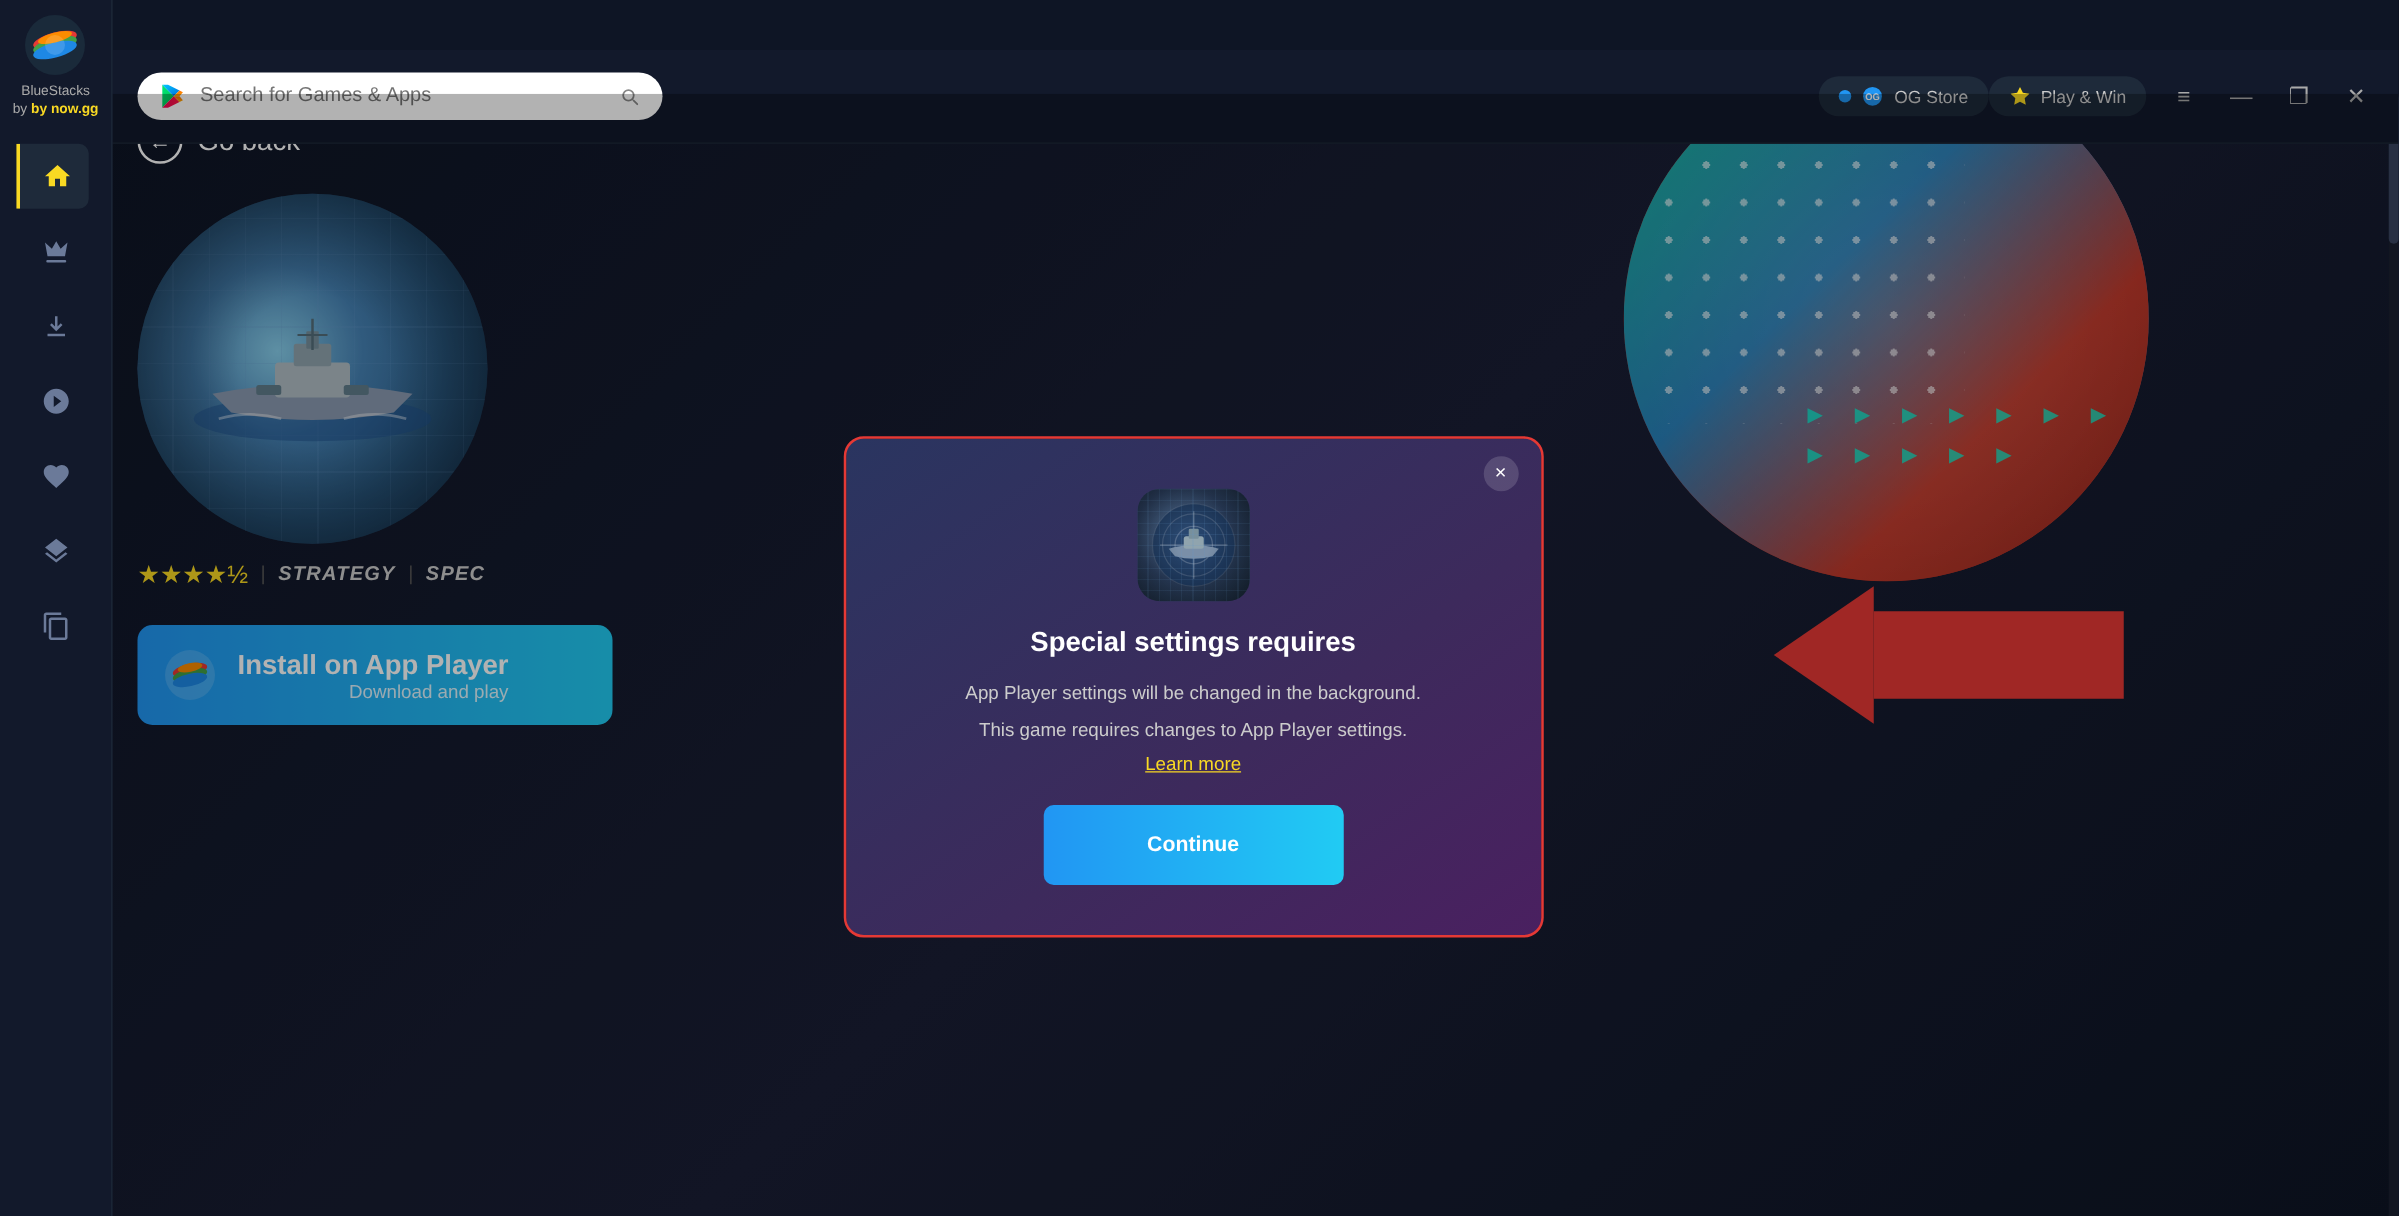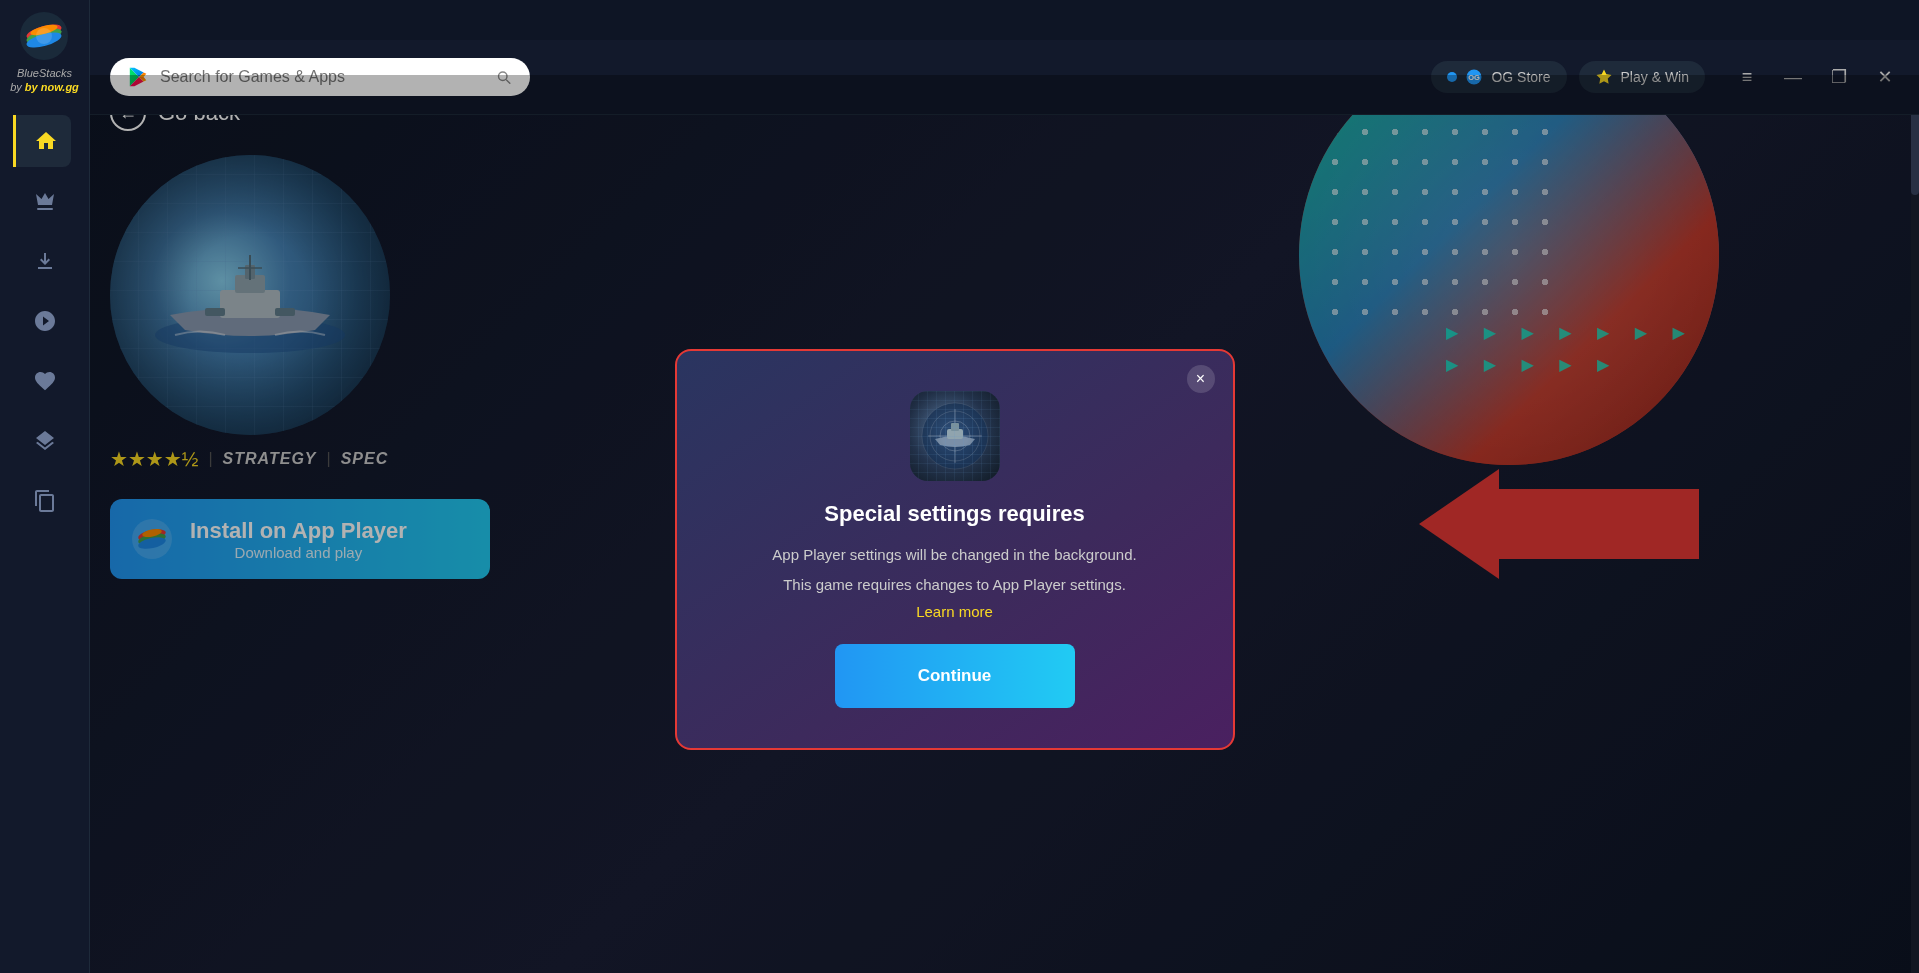--- a/index.html
+++ b/index.html
@@ -18,21 +18,20 @@
       left: 0; top: 0;
       width: 90px;
       height: 100%;
       background: #12192b;
       display: flex;
       flex-direction: column;
       align-items: center;
       padding-top: 10px;
       z-index: 10;
       border-right: 1px solid #1e2a3a;
-      font-style: italic;
     }
     .logo-area {
       display: flex;
       flex-direction: column;
       align-items: center;
       margin-bottom: 20px;
     }
     .logo-icon {
       width: 52px;
       height: 52px;
@@ -111,21 +110,21 @@
     }
     .play-icon-google {
       width: 22px;
       height: 22px;
       flex-shrink: 0;
     }
     .topbar-right {
       margin-left: auto;
       display: flex;
       align-items: center;
-      gap: 12px;
+      gap: 0;
     }
     .topbar-btn {
       display: flex;
       align-items: center;
       gap: 8px;
       background: #1e2a3a;
       border-radius: 20px;
       padding: 7px 16px;
       cursor: pointer;
       color: #ccc;
@@ -321,21 +320,21 @@
       padding: 0 20px;
       gap: 16px;
       cursor: pointer;
       border: none;
     }
     .install-icon {
       width: 44px;
       height: 44px;
       flex-shrink: 0;
     }
-    .install-text { text-align: center; }
+    .install-text { text-align: right; }
     .install-text-main {
       color: #fff;
       font-size: 22px;
       font-weight: 700;
       display: block;
     }
     .install-text-sub {
       color: rgba(255,255,255,0.85);
       font-size: 15px;
       display: block;
@@ -402,20 +401,21 @@
     }
     .modal-desc {
       color: #ccc;
       font-size: 15px;
       line-height: 1.6;
       margin-bottom: 6px;
     }
     .modal-learn-more {
       color: #f9d923;
       font-size: 15px;
+      text-decoration: underline;
       cursor: pointer;
       margin-bottom: 24px;
       display: block;
     }
     .modal-continue-btn {
       width: 240px;
       height: 64px;
       background: linear-gradient(90deg, #2196F3 0%, #21cbf3 100%);
       border: none;
       border-radius: 8px;

